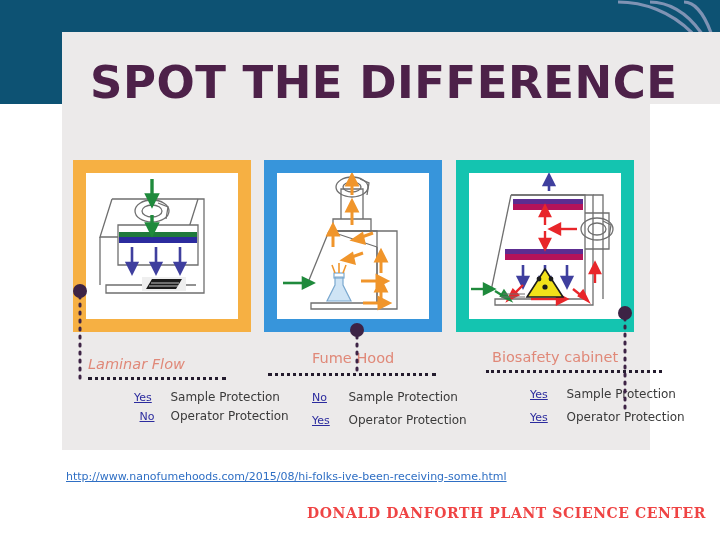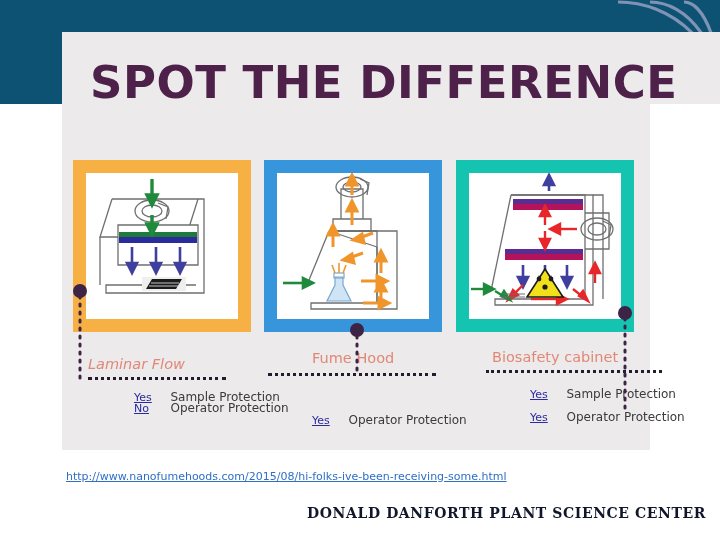--- a/index.html
+++ b/index.html
@@ -76,40 +76,40 @@
     text-decoration:underline;
     font-family:"DejaVu Sans","Liberation Sans",sans-serif;
     margin-left:28px;
   }
   .ptxt{
     color:#3a3a3a;font-size:12px;margin-left:6px;
     font-family:"DejaVu Sans","Liberation Sans",sans-serif;
   }
 
   .r1a{left:44px;top:355px;}
-  .r1b{left:44px;top:366px;}
+  .r1b{left:44px;top:374px;text-align:center;}
   .r2a{left:222px;top:355px;}
   .r2b{left:222px;top:378px;}
   .r3a{left:440px;top:352px;}
   .r3b{left:440px;top:375px;}
 
   
   .overlay{position:absolute;left:0;top:0;width:720px;height:540px;pointer-events:none;}
 
   
   .url{
     position:absolute;left:66px;top:470px;
     font-size:11px;color:#2f6fc4;text-decoration:underline;
     font-family:"DejaVu Sans","Liberation Sans",sans-serif;
     white-space:nowrap;
   }
   .footer{
     position:absolute;right:14px;top:505px;
     font-size:14px;font-weight:bold;letter-spacing:0.6px;
-    color:#0f172a;
+    color:#ef4444;
     font-family:"DejaVu Serif","Liberation Serif",serif;
     white-space:nowrap;
   }
 </style>
 </head>
 <body>
 
 <div class="top-band"></div>
 
 <div class="globe-wrap">
@@ -321,20 +321,24 @@
 
   <div class="prow r1a">
     <span class="pyes">Yes</span>
     <span class="ptxt">Sample Protection</span>
   </div>
   <div class="prow r1b">
     <span class="pyes">No</span>
     <span class="ptxt">Operator Protection</span>
   </div>
 
+  <div class="prow r2a">
+    <span class="pyes">No</span>
+    <span class="ptxt">Sample Protection</span>
+  </div>
   <div class="prow r2b">
     <span class="pyes">Yes</span>
     <span class="ptxt">Operator Protection</span>
   </div>
 
   <div class="prow r3a">
     <span class="pyes">Yes</span>
     <span class="ptxt">Sample Protection</span>
   </div>
   <div class="prow r3b">

